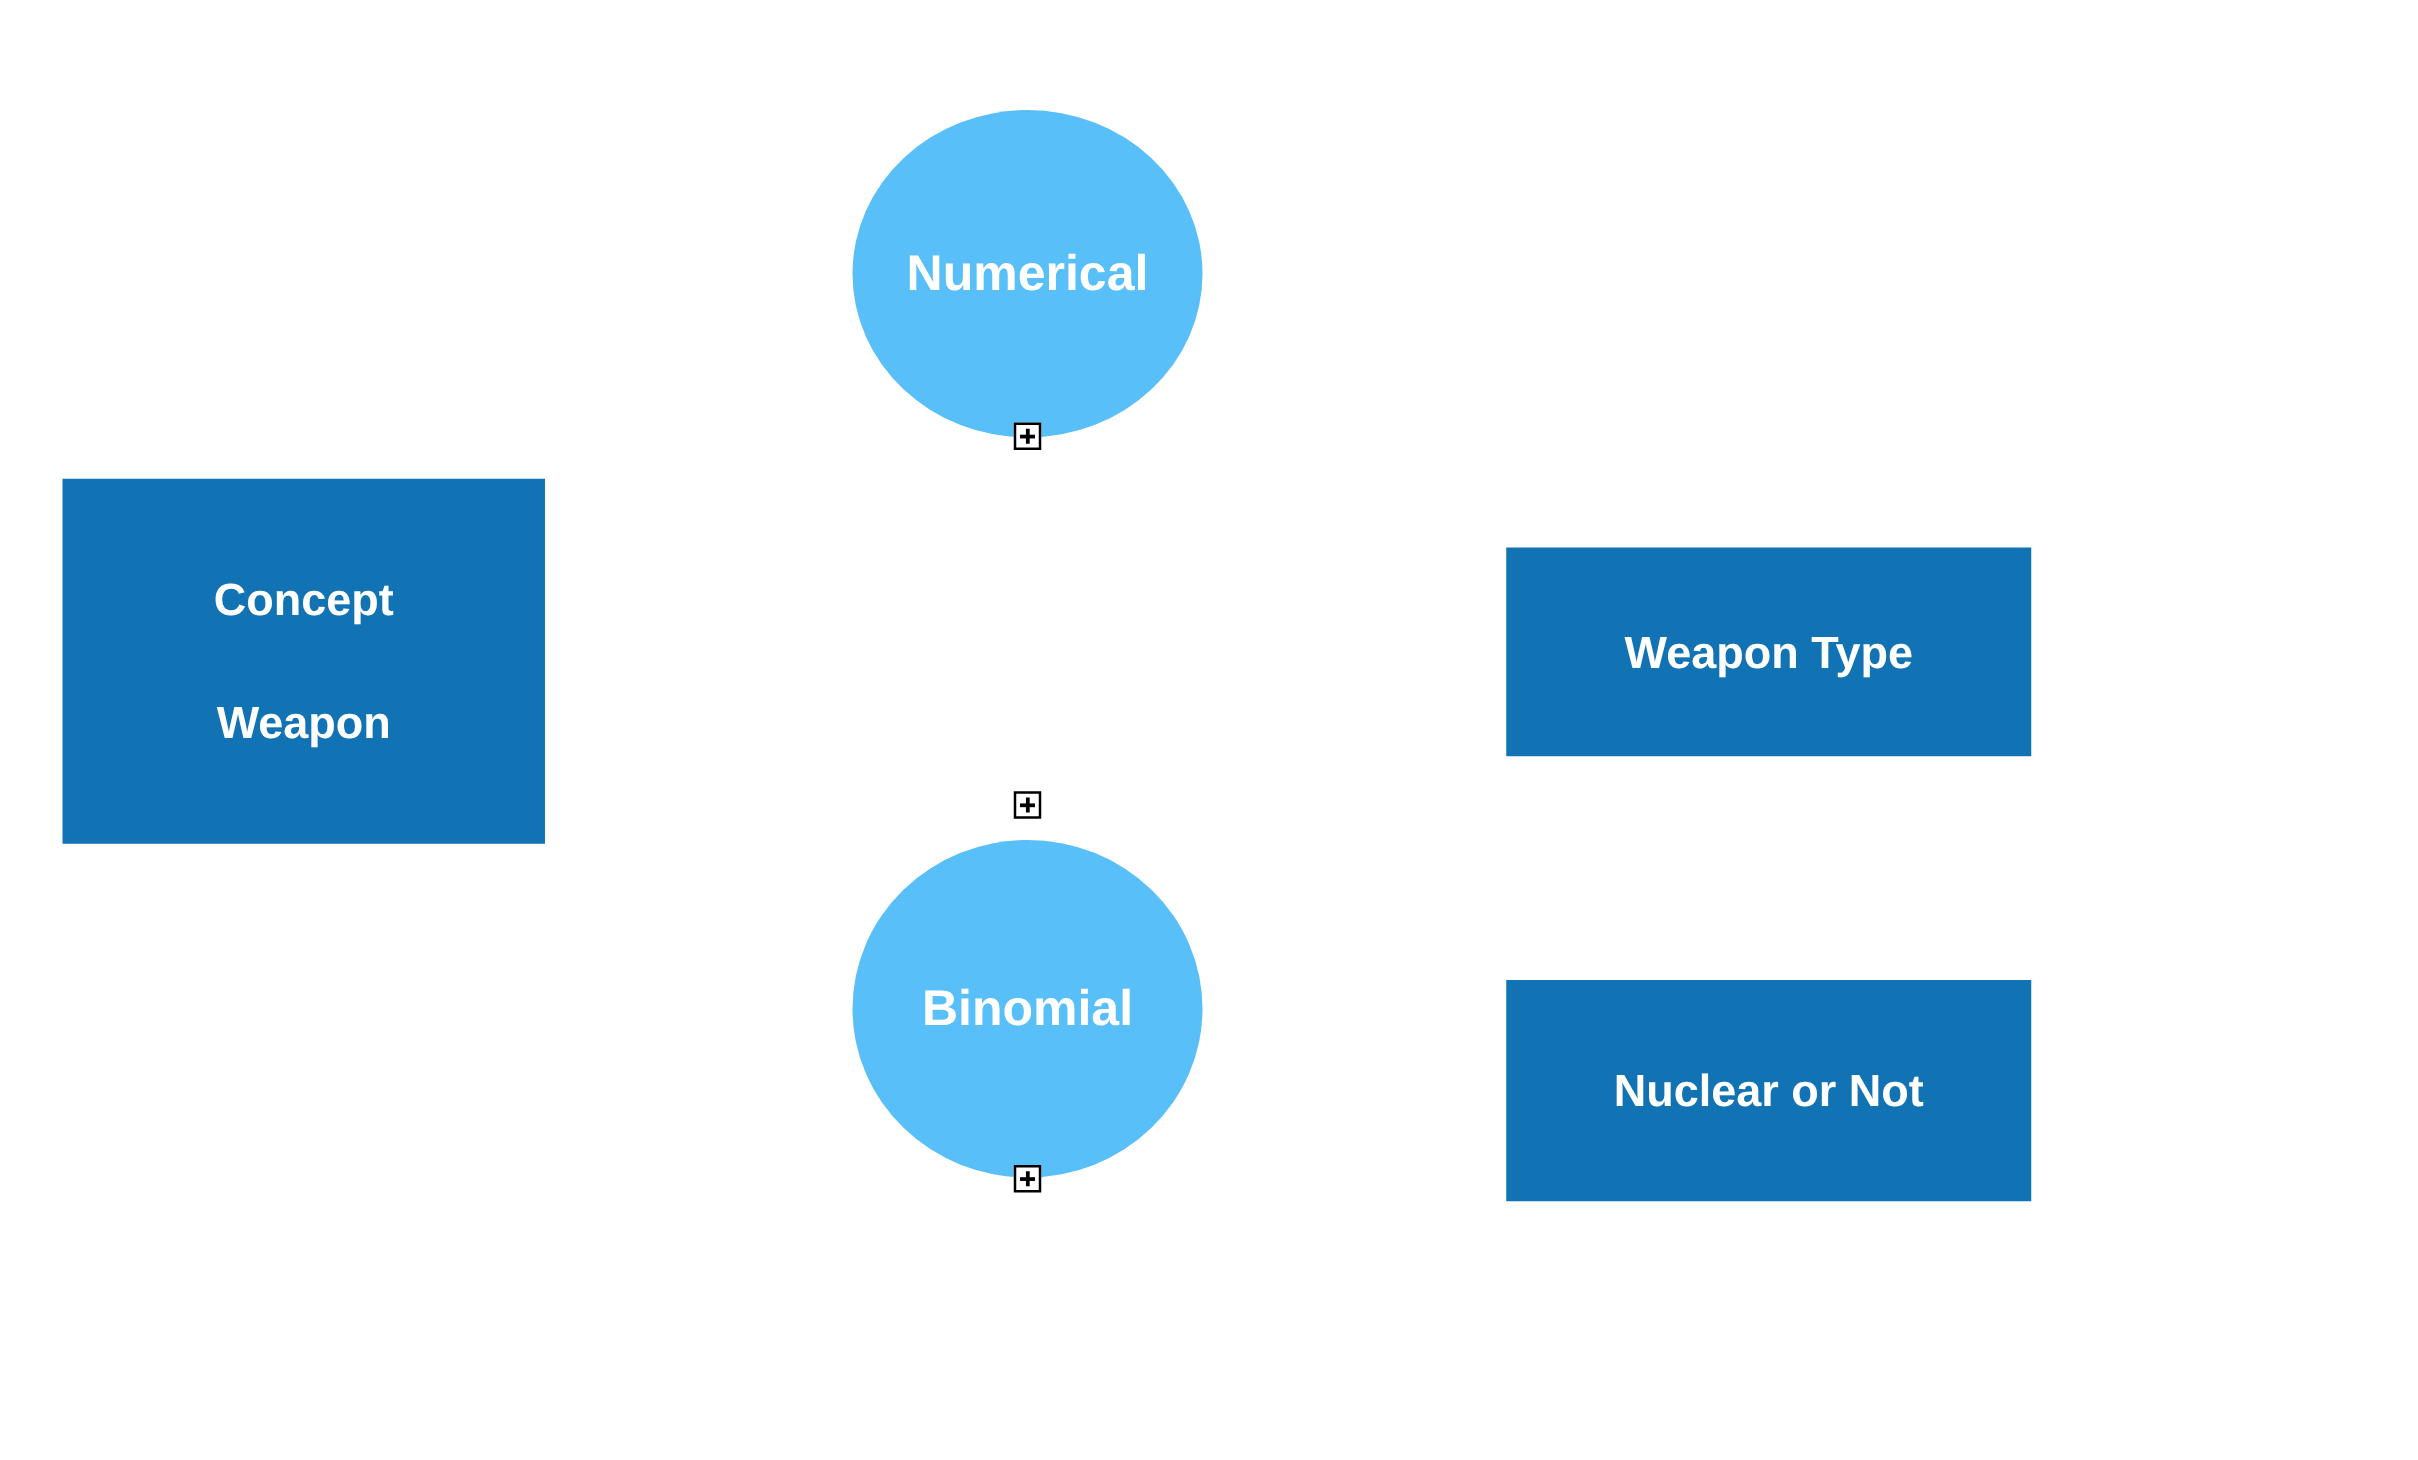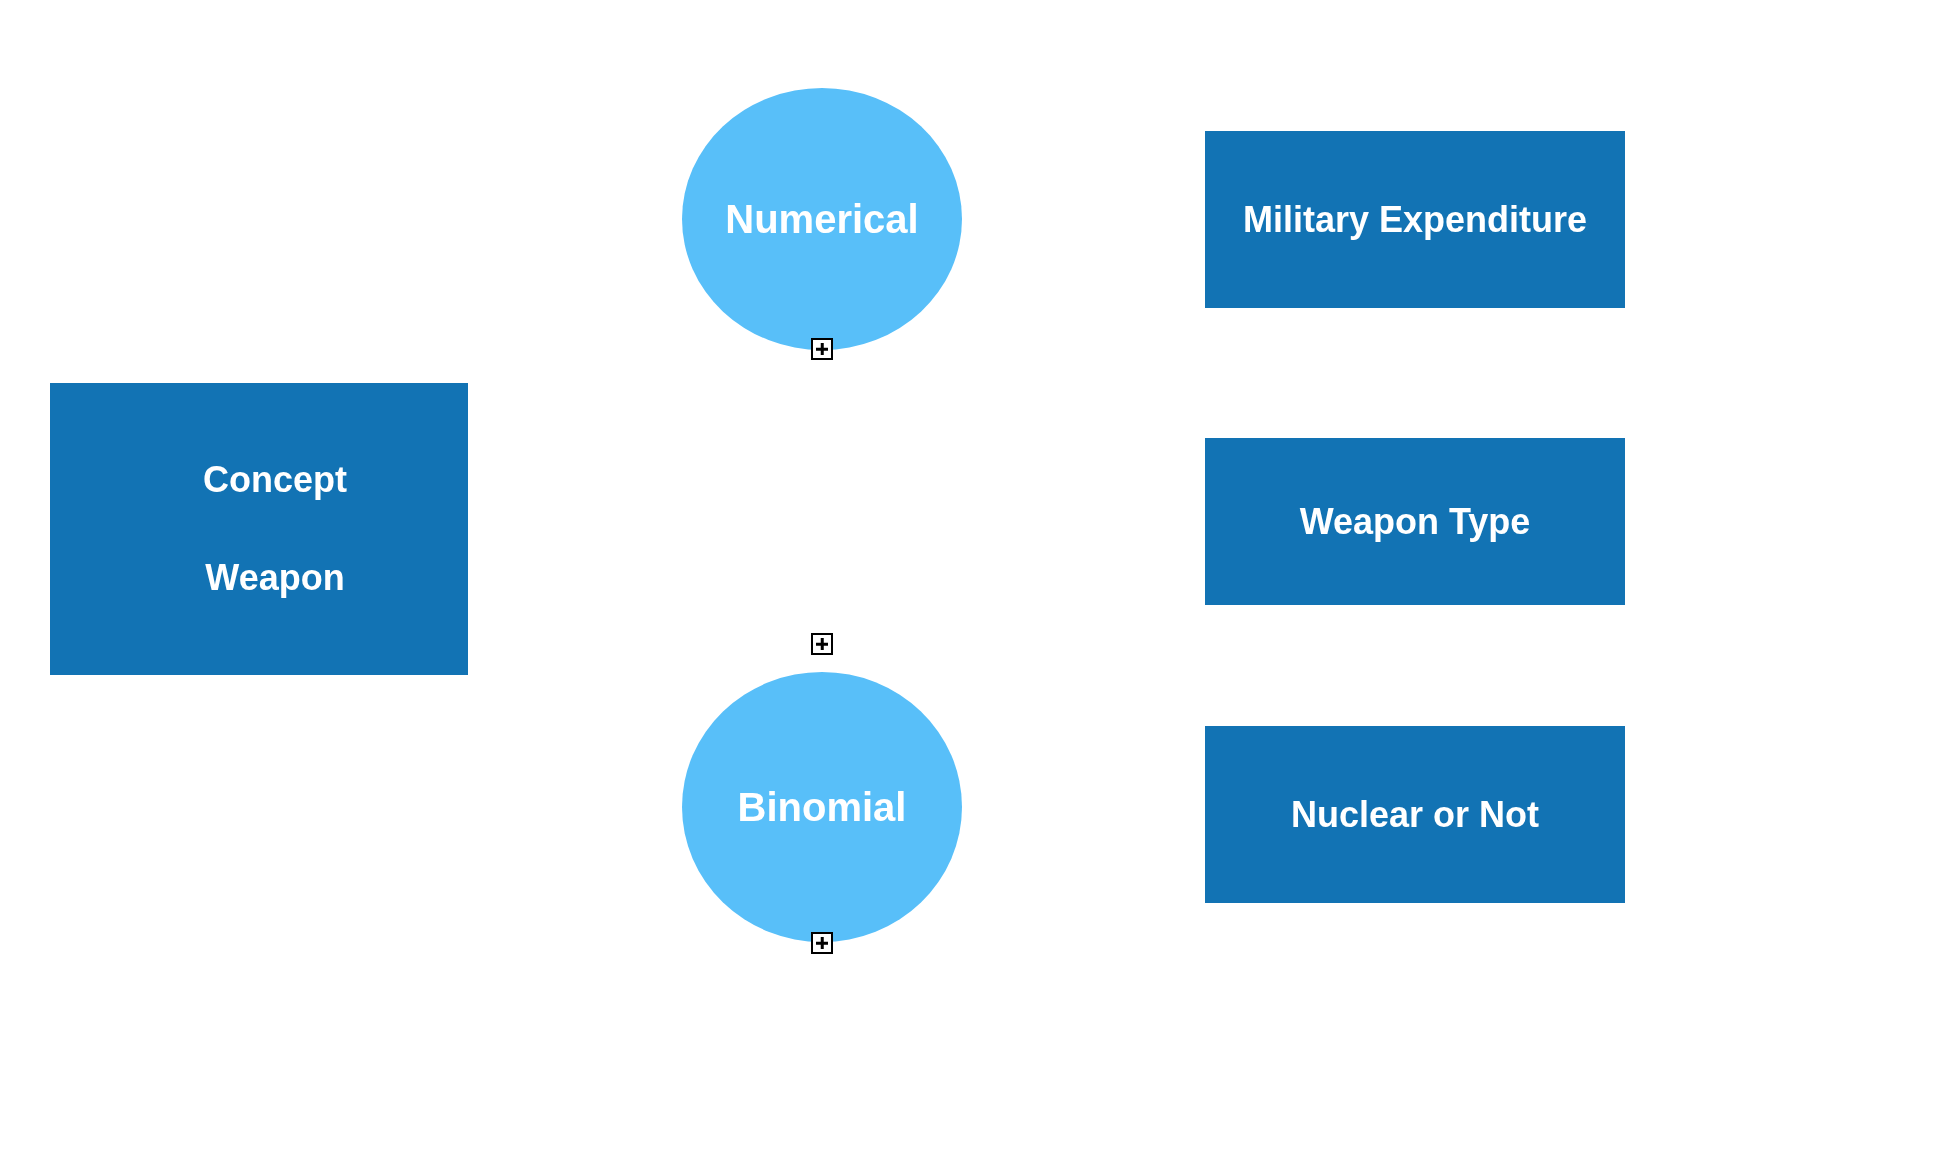--- a/index.html
+++ b/index.html
@@ -26,21 +26,20 @@
     background: var(--dark-blue, #1273b4);
     color: var(--node-text, #ffffff);
     display: flex;
     flex-direction: column;
     align-items: center;
     justify-content: center;
     gap: 56px;
     font-size: 36px;
     font-weight: 700;
     text-align: center;
-    padding-left: 32px;
   }
 
   
   .circle-node {
     position: absolute;
     left: 682px;
     width: 280px;
     height: 262px;
     border-radius: 50%;
     background: var(--light-blue, #58bff9);
@@ -98,21 +97,21 @@
     color: var(--node-text, #ffffff);
     display: flex;
     align-items: center;
     justify-content: center;
     font-size: 36px;
     font-weight: 700;
     text-align: center;
   }
   .value-1 { top: 131px; }
   .value-2 { top: 438px; height: 167px; }
-  .value-3 { top: 726px; }
+  .value-3 { top: 784px; }
 </style>
 </head>
 <body>
 
 <div class="canvas">
 
   <div class="concept-node">
     <span>Concept</span>
     <span>Weapon</span>
   </div>
@@ -130,23 +129,20 @@
   </div>
   <div class="expand-btn expand-btn-2">
     <span class="bar-h"></span>
     <span class="bar-v"></span>
   </div>
   <div class="expand-btn expand-btn-3">
     <span class="bar-h"></span>
     <span class="bar-v"></span>
   </div>
 
-  <div class="value-node value-1">
-    <span>Military Expenditure</span>
-  </div>
   <div class="value-node value-2">
     <span>Weapon Type</span>
   </div>
   <div class="value-node value-3">
     <span>Nuclear or Not</span>
   </div>
 
 </div>
 
 </body></html>

